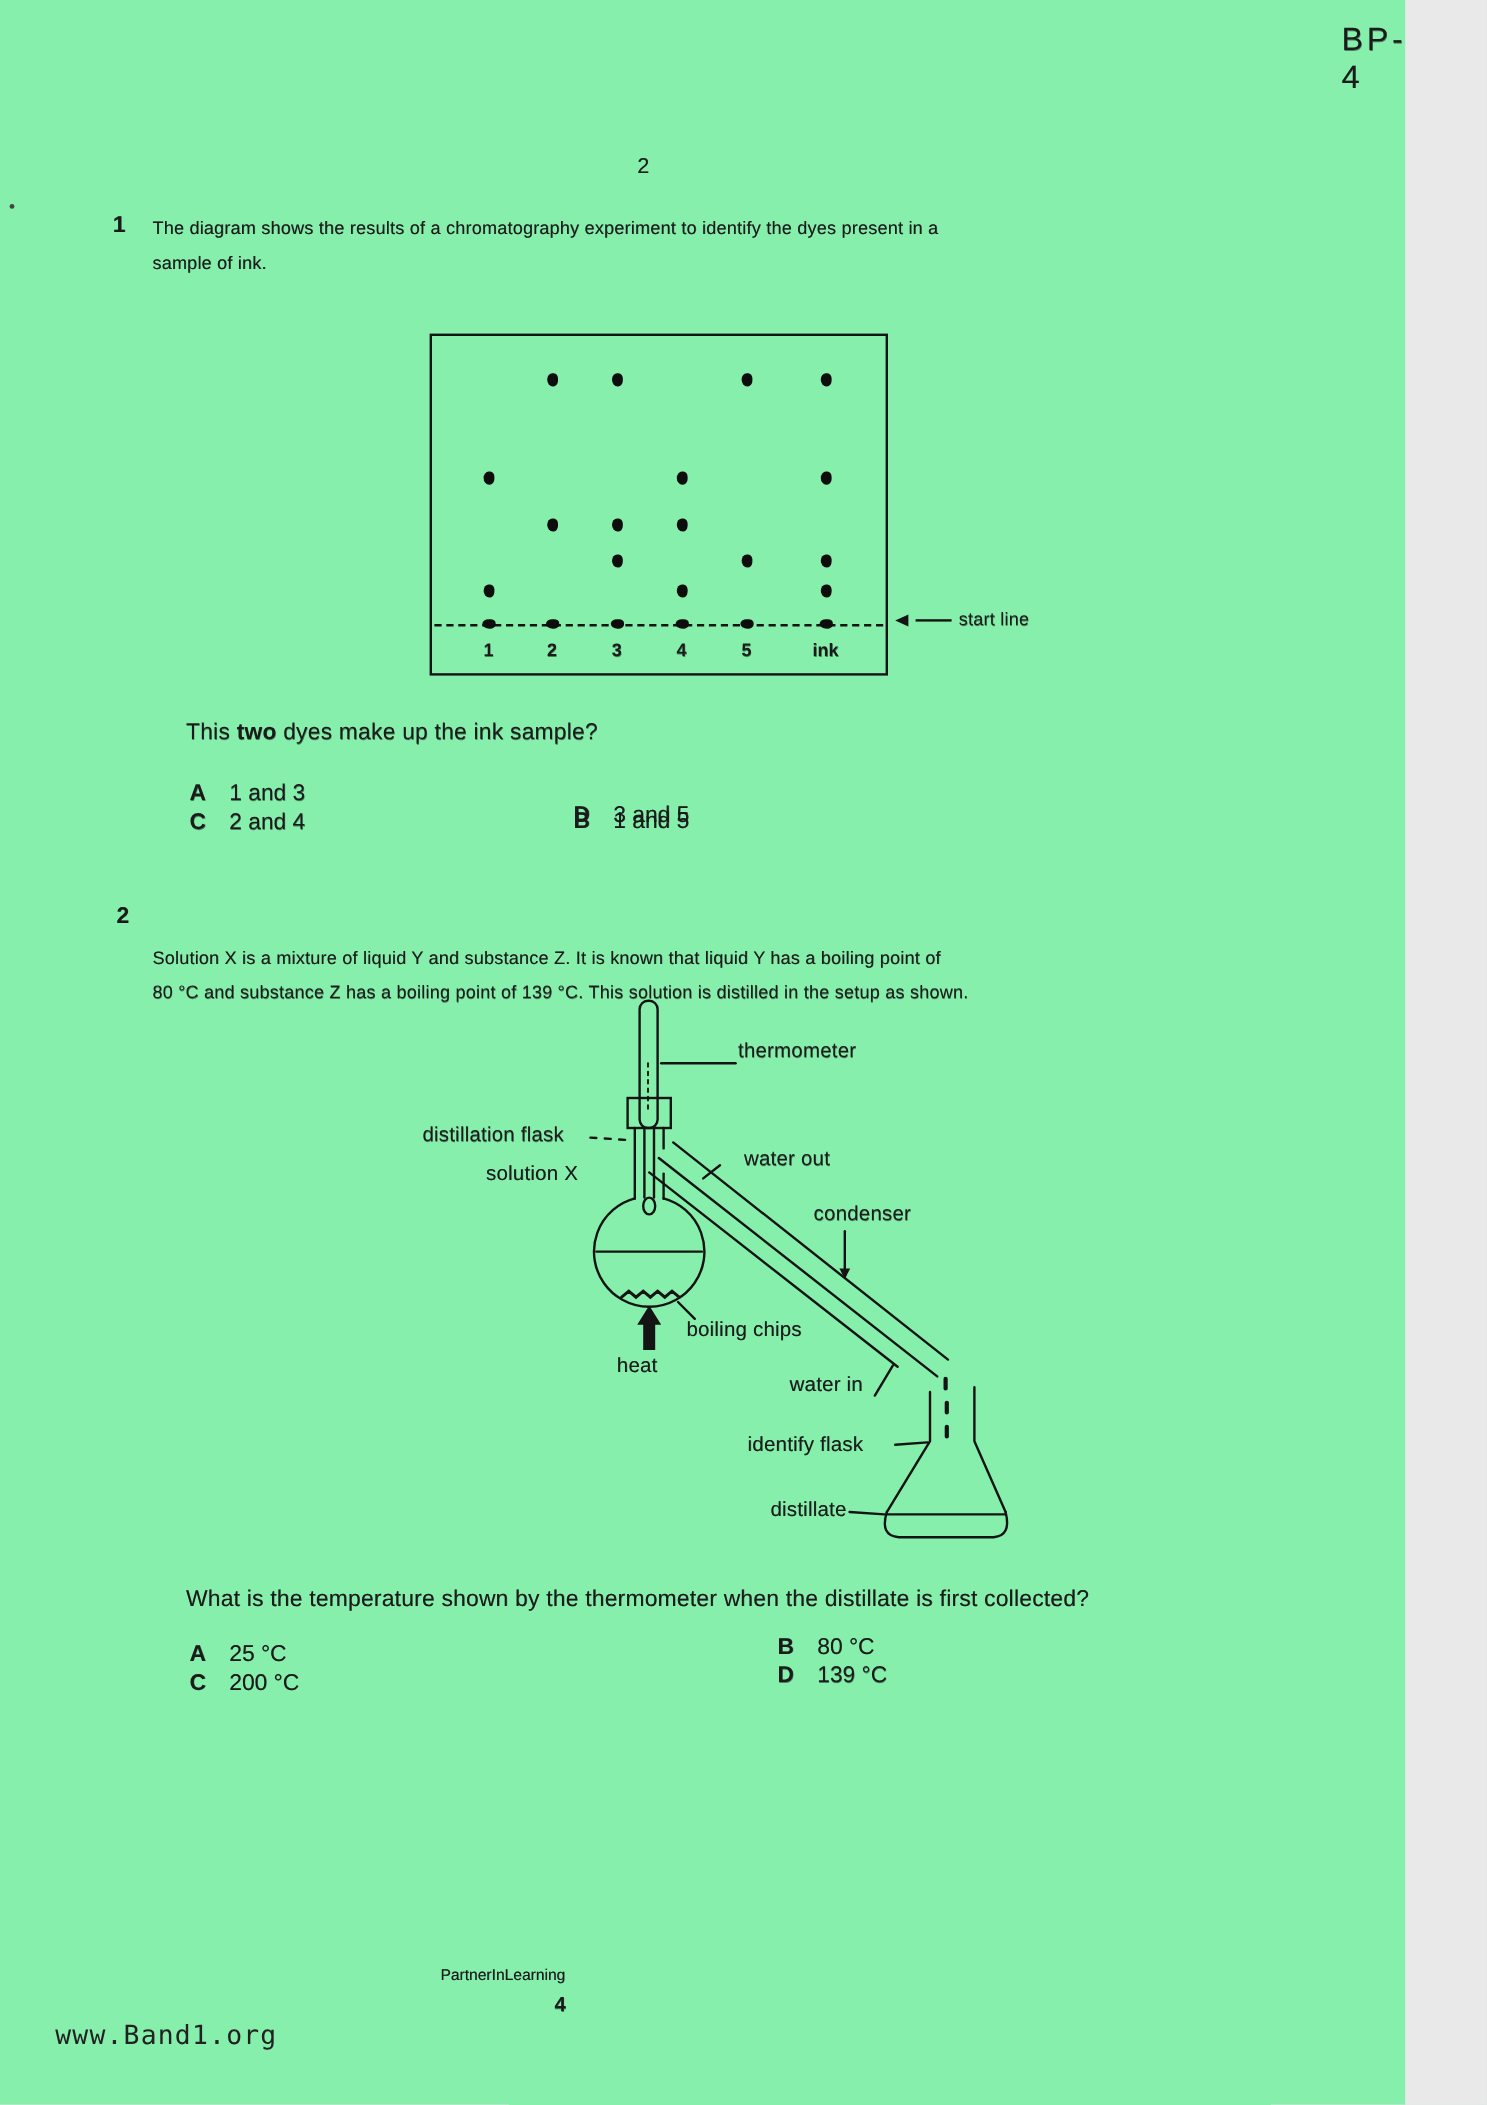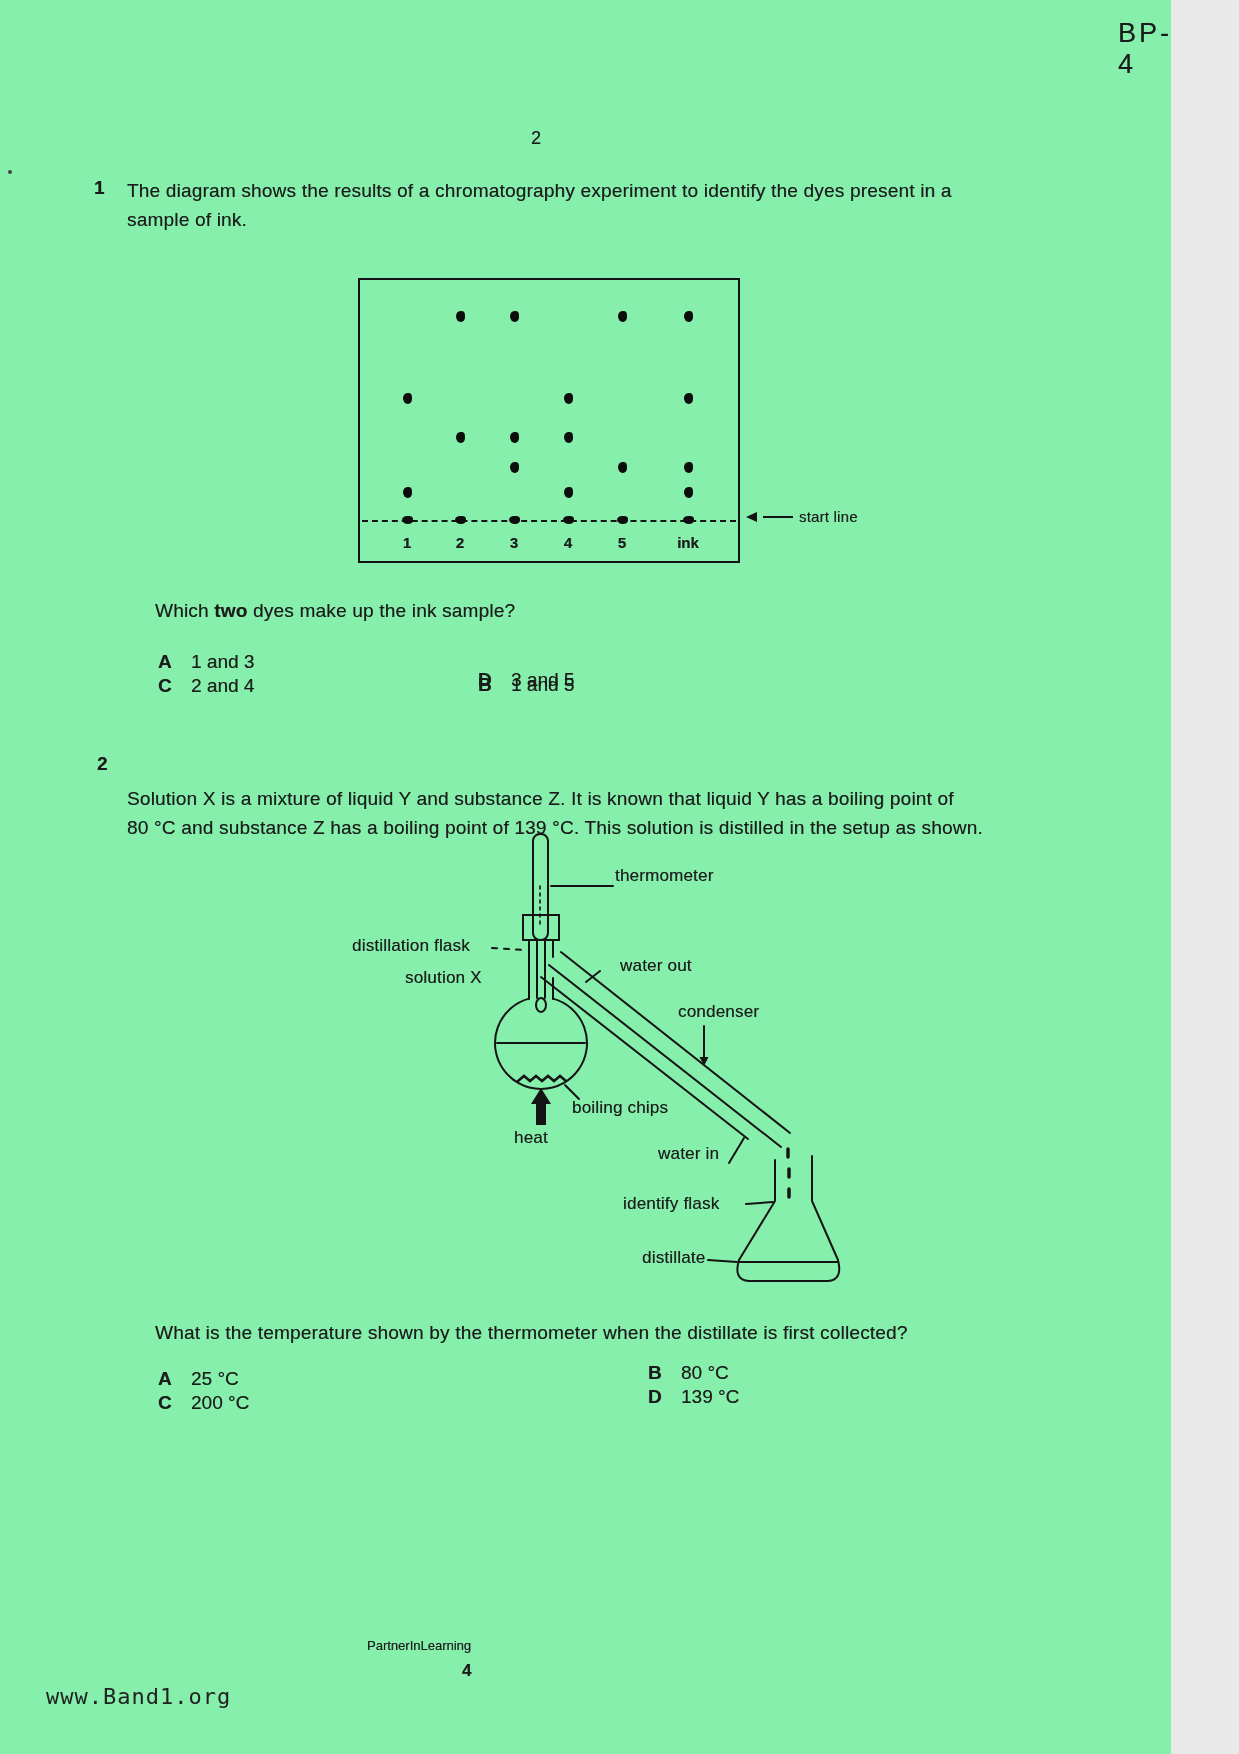--- a/index.html
+++ b/index.html
@@ -3,21 +3,21 @@
 <meta charset="utf-8">
 <style>
   html,body{margin:0;padding:0;background:#e9e9e9;}
   #page{
     position:relative;width:1171px;height:1754px;background:#86efac;
     font-family:"Liberation Sans","DejaVu Sans",sans-serif;color:#1b1b1b;
     overflow:hidden;
   }
   .abs{position:absolute;}
   .fuzz{text-shadow:0.3px 0.3px 0.5px rgba(0,0,0,0.45);}
-  .stem{font-size:19px;line-height:29px;white-space:pre-line;letter-spacing:0.2px;}
+  .stem{font-size:15px;line-height:29px;white-space:pre-line;letter-spacing:0.2px;}
   .qnum{font-size:19px;font-weight:bold;}
   .question{font-size:19px;letter-spacing:0.2px;}
   .opt-letter{font-weight:bold;font-size:19px;display:inline-block;width:33px;}
   .opt-text{font-size:19px;}
   .dlabel{font-size:17px;letter-spacing:0.2px;}
   
   #chromatogram{border:2px solid #141414;}
   .spot{position:absolute;width:9px;height:11px;background:#0d0d0d;border-radius:55% 45% 50% 60%;}
   .linedot{position:absolute;width:11px;height:8px;background:#0d0d0d;border-radius:50% 40% 45% 55%;}
   .lanelabel{position:absolute;top:254px;width:30px;text-align:center;font-size:15px;font-weight:bold;}
@@ -73,21 +73,21 @@
       <div class="linedot" style="left: 323px; top: 236px;"></div>
       <div class="lanelabel fuzz" style="left: 313px;">ink</div>
     </div>
   <div class="abs callout" style="left:746px;top:508px;">
     <div class="arrow-left"></div>
     <div class="hline"></div>
     <div class="callout-text fuzz">start line</div>
   </div>
 
   <div class="abs question fuzz" style="left:155px;top:600px;">
-    <span>Which </span><span style="font-weight:bold">two</span><span> dyes make up the ink sample?</span>
+    <span>This </span><span style="font-weight:bold">two</span><span> dyes make up the ink sample?</span>
   </div>
 
   <div class="abs fuzz" style="left:158px;top:651px;">
     <span class="opt-letter">A</span><span class="opt-text">1 and 3</span>
   </div>
   <div class="abs fuzz" style="left:478px;top:674px;">
     <span class="opt-letter">B</span><span class="opt-text">1 and 5</span>
   </div>
   <div class="abs fuzz" style="left:158px;top:675px;">
     <span class="opt-letter">C</span><span class="opt-text">2 and 4</span>

